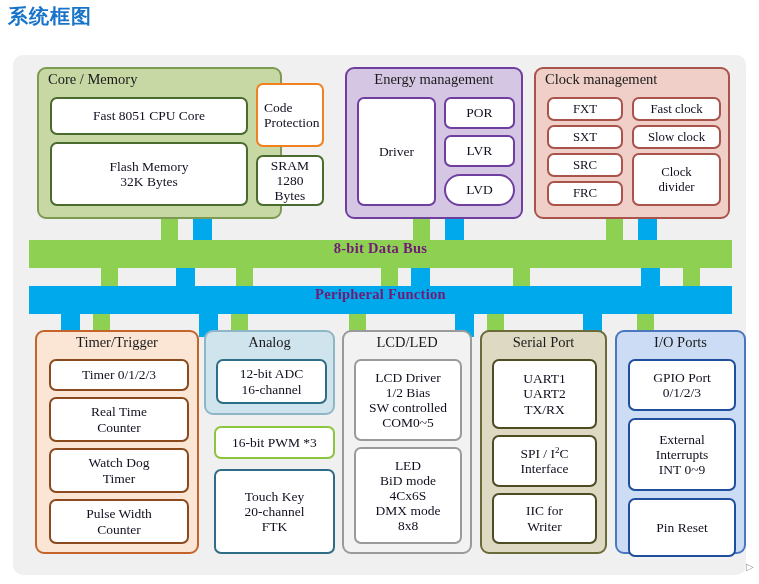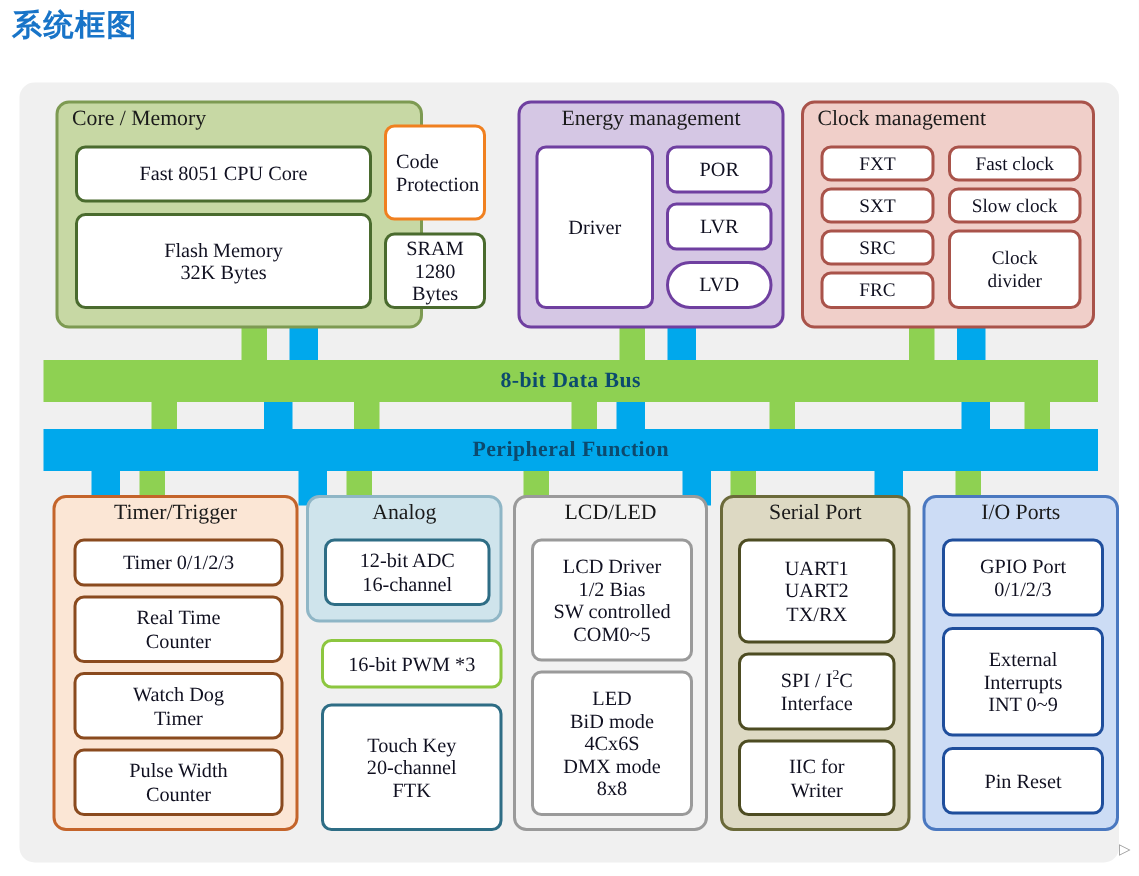--- a/index.html
+++ b/index.html
@@ -65,23 +65,23 @@
     color: #101020;
     line-height: 1.12;
     padding: 1px 2px;
   }
   .box.tight { font-size: 12.8px; }
   .box sup { font-size: 0.68em; vertical-align: super; line-height: 0; }
   
   .bus {
     position: absolute;
     display: flex;
-    align-items: center;
+    align-items: flex-start;
     justify-content: center;
-    color: #0c4a6e;
+    color: #701a75;
     font-weight: bold;
     font-size: 14.5px;
     letter-spacing: 0.3px;
   }
   #bus-data  { background: #8ed152; }
   #bus-periph{ background: #00a8ec; }
   
   .stub { position: absolute; }
   .stub.green { background: #8ed152; }
   .stub.blue  { background: #00a8ec; }
@@ -245,20 +245,20 @@
       <div class="g-title">I/O Ports</div>
       <div class="box" style="left:11px; top:27px; width:108px; height:52px; border-color:#1f4e9c;">
         <span style="white-space:pre-line;">GPIO Port
 0/1/2/3</span>
       </div>
       <div class="box" style="left:11px; top:86px; width:108px; height:73px; border-color:#1f4e9c;">
         <span style="white-space:pre-line;">External
 Interrupts
 INT 0~9</span>
       </div>
-      <div class="box" style="left:11px; top:166px; width:108px; height:45px; border-color:#1f4e9c;">Pin Reset</div>
+      <div class="box" style="left:11px; top:166px; width:108px; height:59px; border-color:#1f4e9c;">Pin Reset</div>
     </div>
 
   </div>
 
   <div id="edge-marker">▷</div>
 
 </div>
 
 </body></html>

